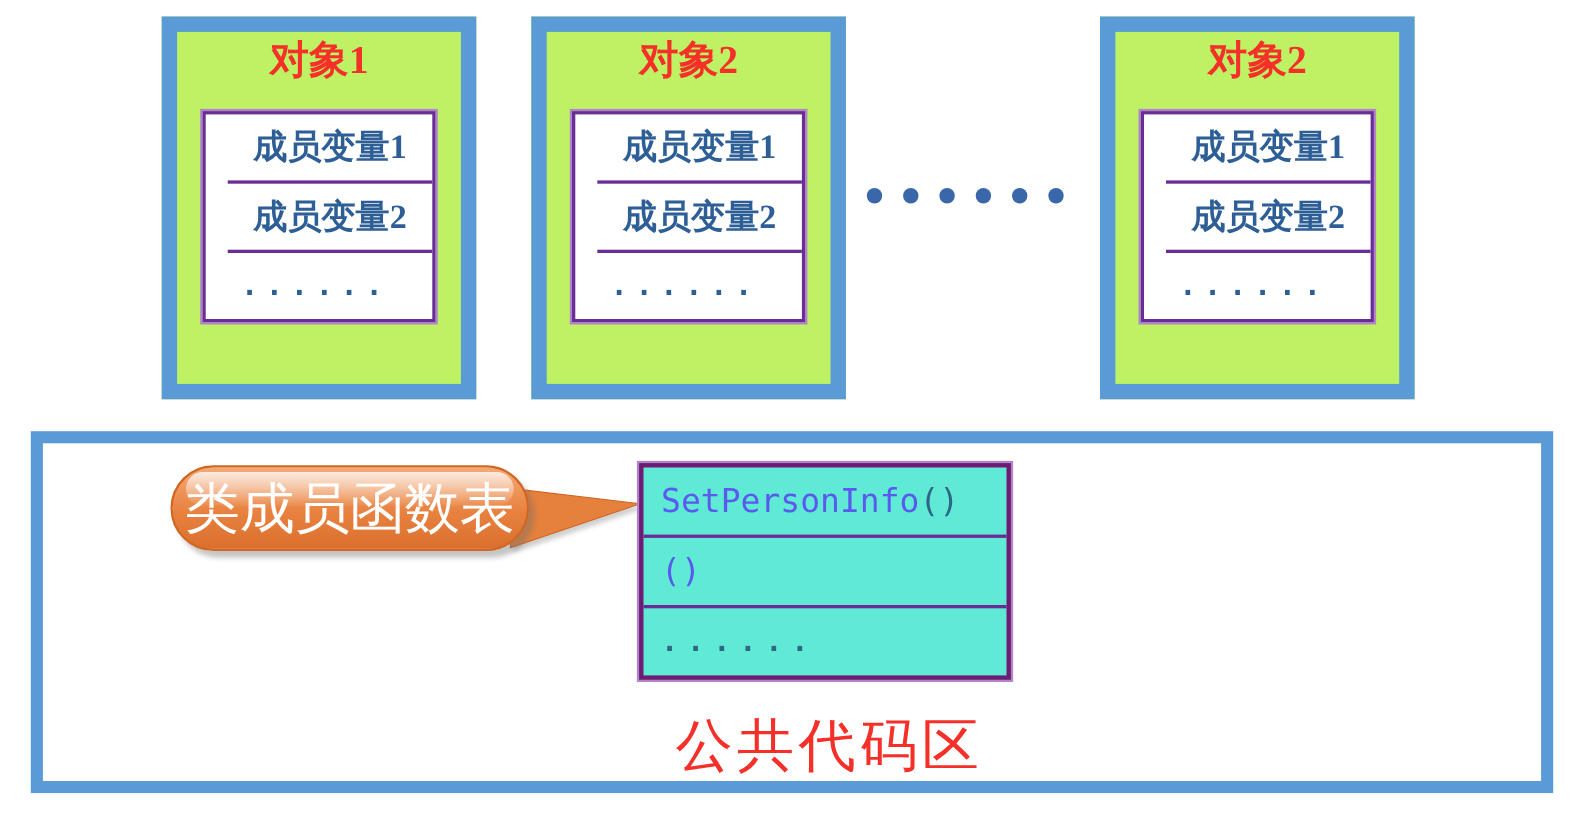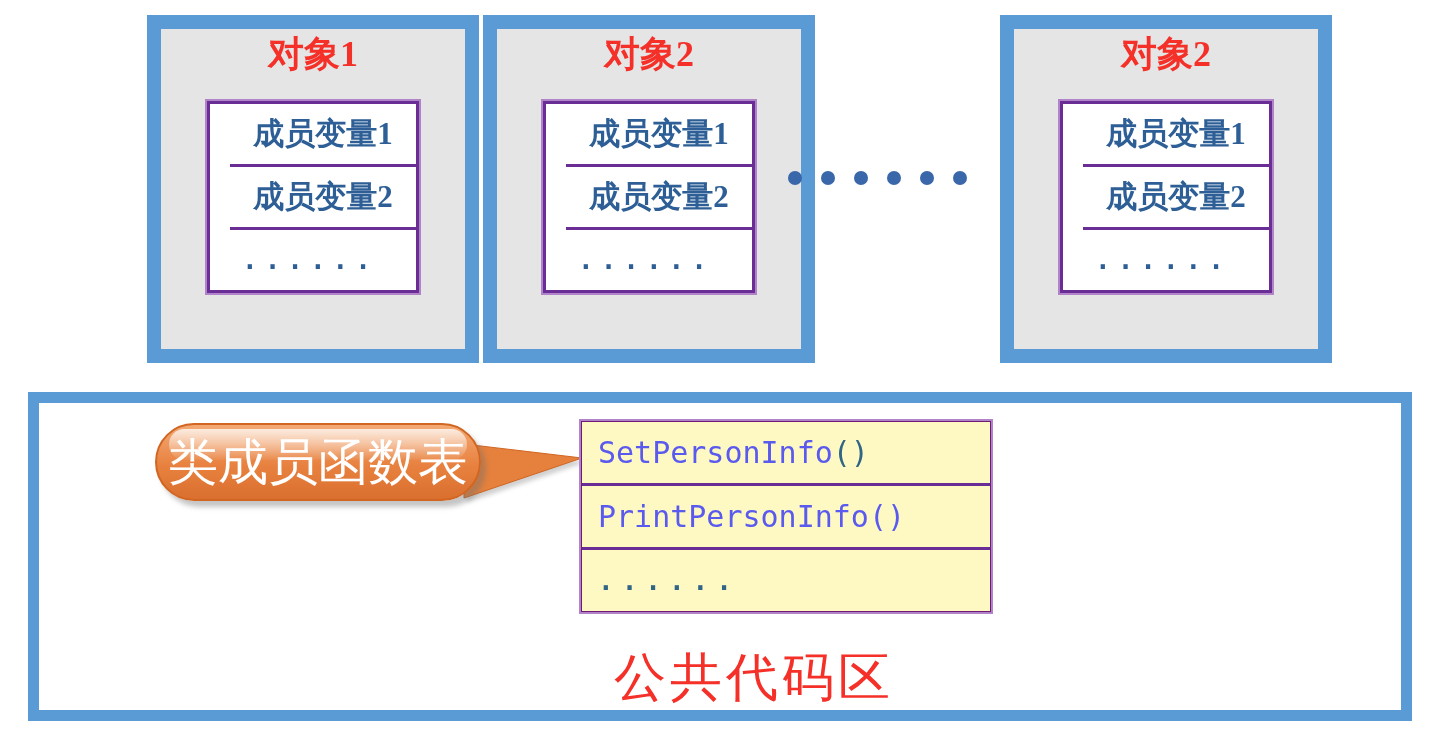--- a/index.html
+++ b/index.html
@@ -3,22 +3,22 @@
 <meta charset="utf-8">
 <style>
   html,body { margin:0; padding:0; background:#ffffff; }
   .canvas {
     position:relative; width:1436px; height:754px; background:#ffffff;
     font-family:"Liberation Sans","DejaVu Sans",sans-serif; overflow:hidden;
   }
 
   
   .obj-box {
-    position:absolute; top:15px; width:332px; height:348px;
-    box-sizing:border-box; border:14px solid #5b9bd5; background:#e5e5e5;
+    position:absolute; top:15px; width:286px; height:348px;
+    box-sizing:border-box; border:14px solid #5b9bd5; background:#bef264;
   }
   .obj-box.b1 { left:147px; }
   .obj-box.b2 { left:483px; }
   .obj-box.b3 { left:1000px; }
 
   .obj-title {
     margin-top:6px; text-align:center;
     font-family:"Liberation Serif","DejaVu Serif",serif;
     font-size:36px; font-weight:bold; color:#f43028; line-height:1.1;
   }
@@ -72,22 +72,22 @@
     font-family:"Liberation Serif","DejaVu Serif",serif;
     font-size:50px; line-height:1; white-space:nowrap;
   }
   .callout-tail {
     position:absolute; left:462px; top:420px; width:125px; height:100px;
     z-index:1; filter:drop-shadow(3px 4px 2px rgba(120,120,120,0.35));
   }
 
   
   .fn-table {
-    position:absolute; left:581px; top:421px; width:410px;
-    box-sizing:border-box; border:1px solid #701a75; background:#fef9c3;
+    position:absolute; left:581px; top:421px; width:338px;
+    box-sizing:border-box; border:4px solid #701a75; background:#5eead4;
     box-shadow:0 0 0 2px #b183c9; z-index:3;
   }
   .fn-row {
     height:61px; display:flex; align-items:center; padding-left:16px;
     border-bottom:3px solid #6a2d96;
     font-family:"DejaVu Sans Mono","Liberation Mono",monospace;
     font-size:30px; color:#5a5aee; white-space:nowrap;
   }
   .fn-row:last-child { border-bottom:none; }
   .teal { color:#2f6585; }
@@ -151,21 +151,20 @@
   <div class="callout">
     <span class="callout-text">类成员函数表</span>
   </div>
 
   <div class="fn-table">
     <div class="fn-row">
       <span>SetPersonInfo</span>
         <span class="teal">()</span>
     </div>
     <div class="fn-row">
-      <span>PrintPersonInfo</span>
         <span>()</span>
     </div>
     <div class="fn-row dots">
       <span>......</span>
     </div>
   </div>
 
   <div class="code-label">公共代码区</div>
 
 </div>

